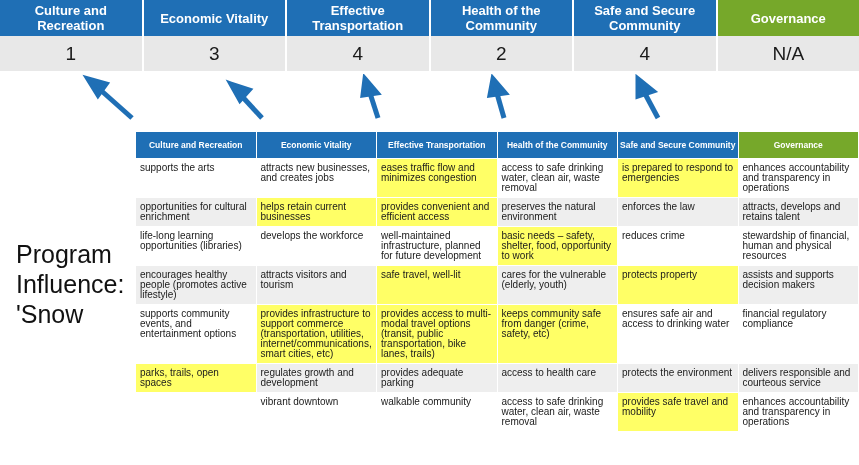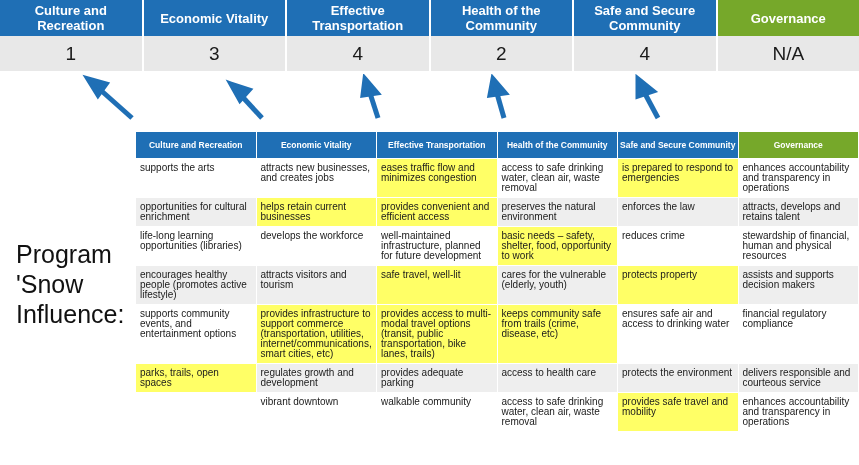--- a/index.html
+++ b/index.html
@@ -178,22 +178,22 @@
 
     <g>
       <line x1="658" y1="44" x2="643" y2="16"></line>
       <polygon points="638,5 653,17 638,22"></polygon>
     </g>
   </g>
 </svg>
 
 <div class="caption">
   <div>Program</div>
+  <div>Influence:</div>
   <div>'Snow</div>
-  <div>Influence:</div>
 </div>
 
 <table class="matrix">
   <thead>
     <tr>
       <th class="col-cr">Culture and Recreation</th>
       <th class="col-ev">Economic Vitality</th>
       <th class="col-et">Effective Transportation</th>
       <th class="col-hc">Health of the Community</th>
       <th class="col-ss">Safe and Secure Community</th>
@@ -230,21 +230,21 @@
       <td>attracts visitors and tourism</td>
       <td class="hl">safe travel, well-lit</td>
       <td>cares for the vulnerable (elderly, youth)</td>
       <td class="hl">protects property</td>
       <td>assists and supports decision makers</td>
     </tr>
     <tr>
       <td>supports community events, and entertainment options</td>
       <td class="hl">provides infrastructure to support commerce (transportation, utilities, internet/communications, smart cities, etc)</td>
       <td class="hl">provides access to multi-modal travel options (transit, public transportation, bike lanes, trails)</td>
-      <td class="hl">keeps community safe from trails (crime, disease, etc)</td>
+      <td class="hl">keeps community safe from danger (crime, safety, etc)</td>
       <td>ensures safe air and access to drinking water</td>
       <td>financial regulatory compliance</td>
     </tr>
     <tr class="alt">
       <td class="hl">parks, trails, open spaces</td>
       <td>regulates growth and development</td>
       <td>provides adequate parking</td>
       <td>access to health care</td>
       <td>protects the environment</td>
       <td>delivers responsible and courteous service</td>

